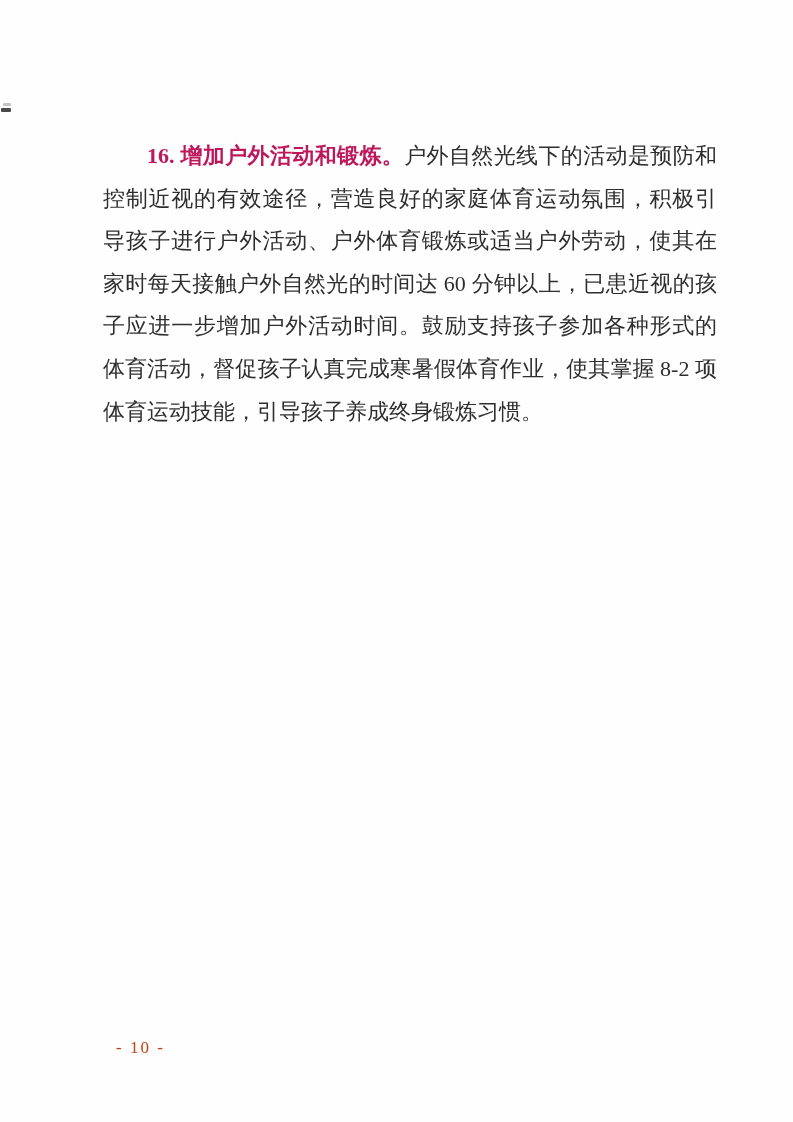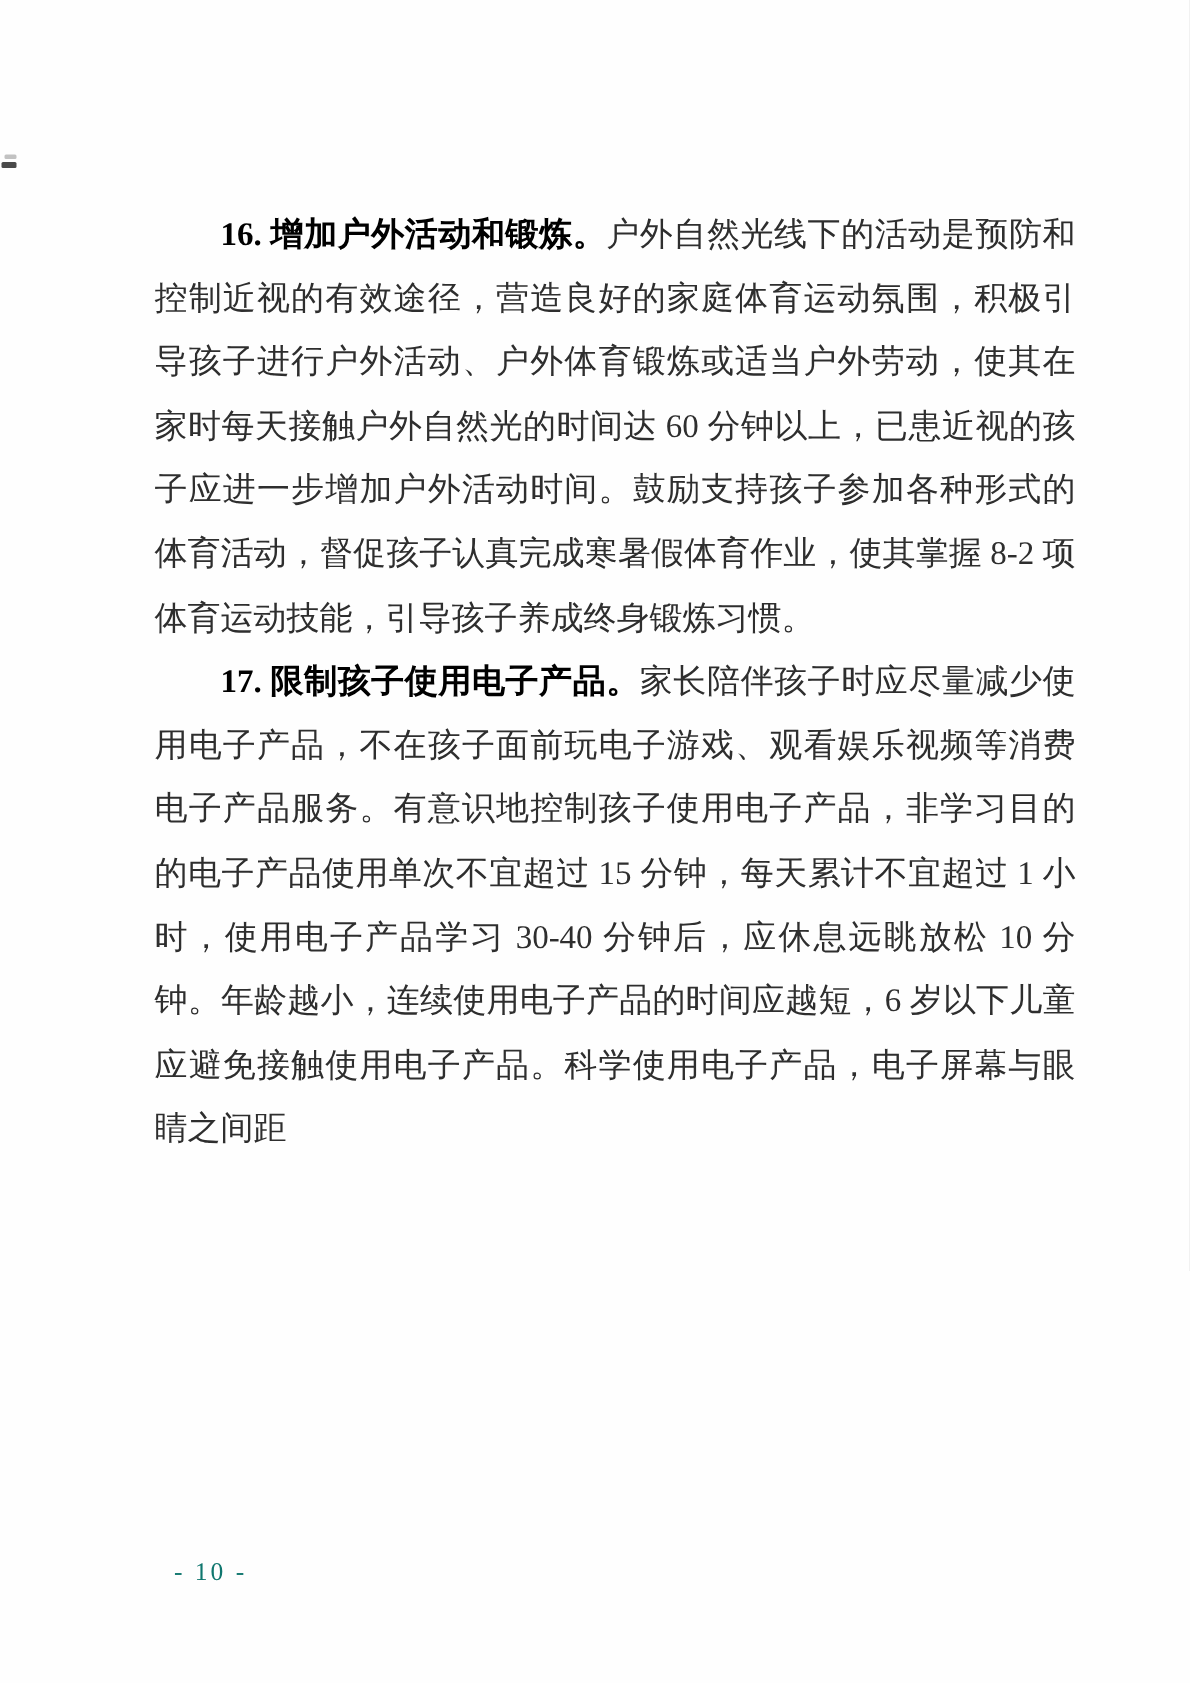--- a/index.html
+++ b/index.html
@@ -27,29 +27,29 @@
     text-justify: inter-ideograph;
   }
   .para {
     margin: 0;
   }
   .para-indent {
     text-indent: 2em;
   }
   .para-heading {
     font-weight: 700;
-    color: #000000;
+    color: #be185d;
   }
   .page-number {
     position: absolute;
     left: 116px;
     top: 1038px;
     font-size: 17px;
     letter-spacing: 2px;
-    color: #0f766e;
+    color: #c2410c;
   }
   .scan-speck-light {
     position: absolute;
     left: 3px;
     top: 103px;
     width: 8px;
     height: 3px;
     background: #c2c2c2;
     border-radius: 1px;
   }
@@ -69,19 +69,18 @@
 <div class="page">
 
   <span class="scan-speck-light"></span>
   <span class="scan-speck-dark"></span>
 
   <div class="text-block">
 
 
     <p class="para para-indent"><span class="para-heading">16. 增加户外活动和锻炼。</span><span>户外自然光线下的活动是预防和控制近视的有效途径，营造良好的家庭体育运动氛围，积极引导孩子进行户外活动、户外体育锻炼或适当户外劳动，使其在家时每天接触户外自然光的时间达 60 分钟以上，已患近视的孩子应进一步增加户外活动时间。鼓励支持孩子参加各种形式的体育活动，督促孩子认真完成寒暑假体育作业，使其掌握 8-2 项体育运动技能，引导孩子养成终身锻炼习惯。</span></p>
 
-    <p class="para para-indent"><span class="para-heading">17. 限制孩子使用电子产品。</span><span>家长陪伴孩子时应尽量减少使用电子产品，不在孩子面前玩电子游戏、观看娱乐视频等消费电子产品服务。有意识地控制孩子使用电子产品，非学习目的的电子产品使用单次不宜超过 15 分钟，每天累计不宜超过 1 小时，使用电子产品学习 30-40 分钟后，应休息远眺放松 10 分钟。年龄越小，连续使用电子产品的时间应越短，6 岁以下儿童应避免接触使用电子产品。科学使用电子产品，电子屏幕与眼睛之间距</span></p>
 
   </div>
 
   <div class="page-number">- 10 -</div>
 
 </div>
 
 </body></html>

